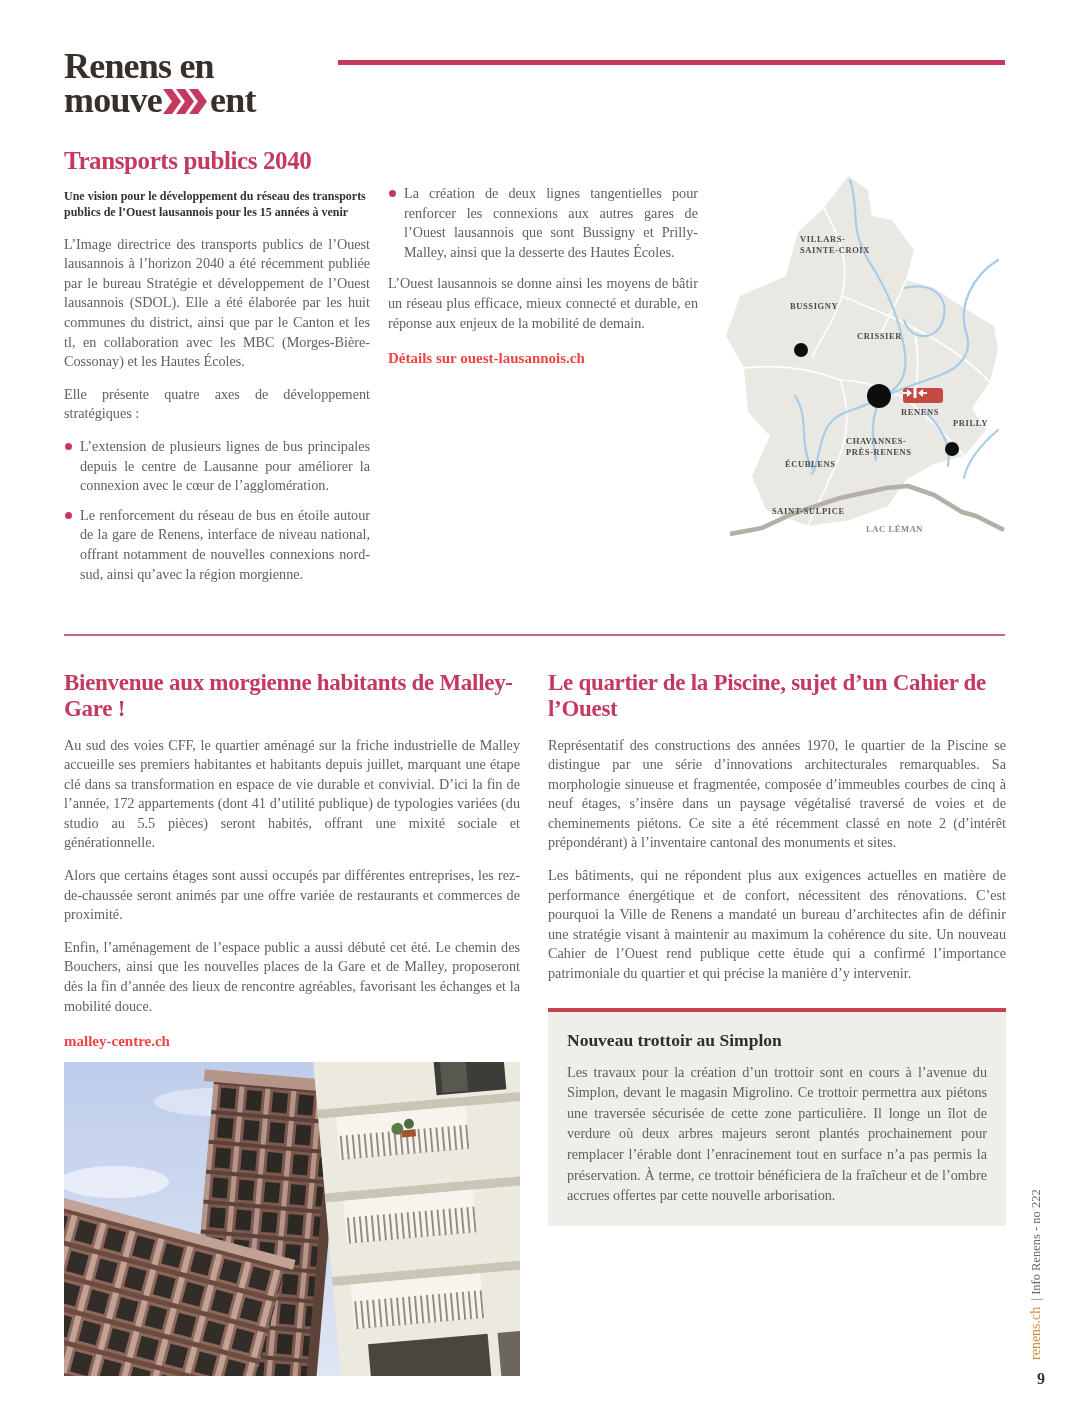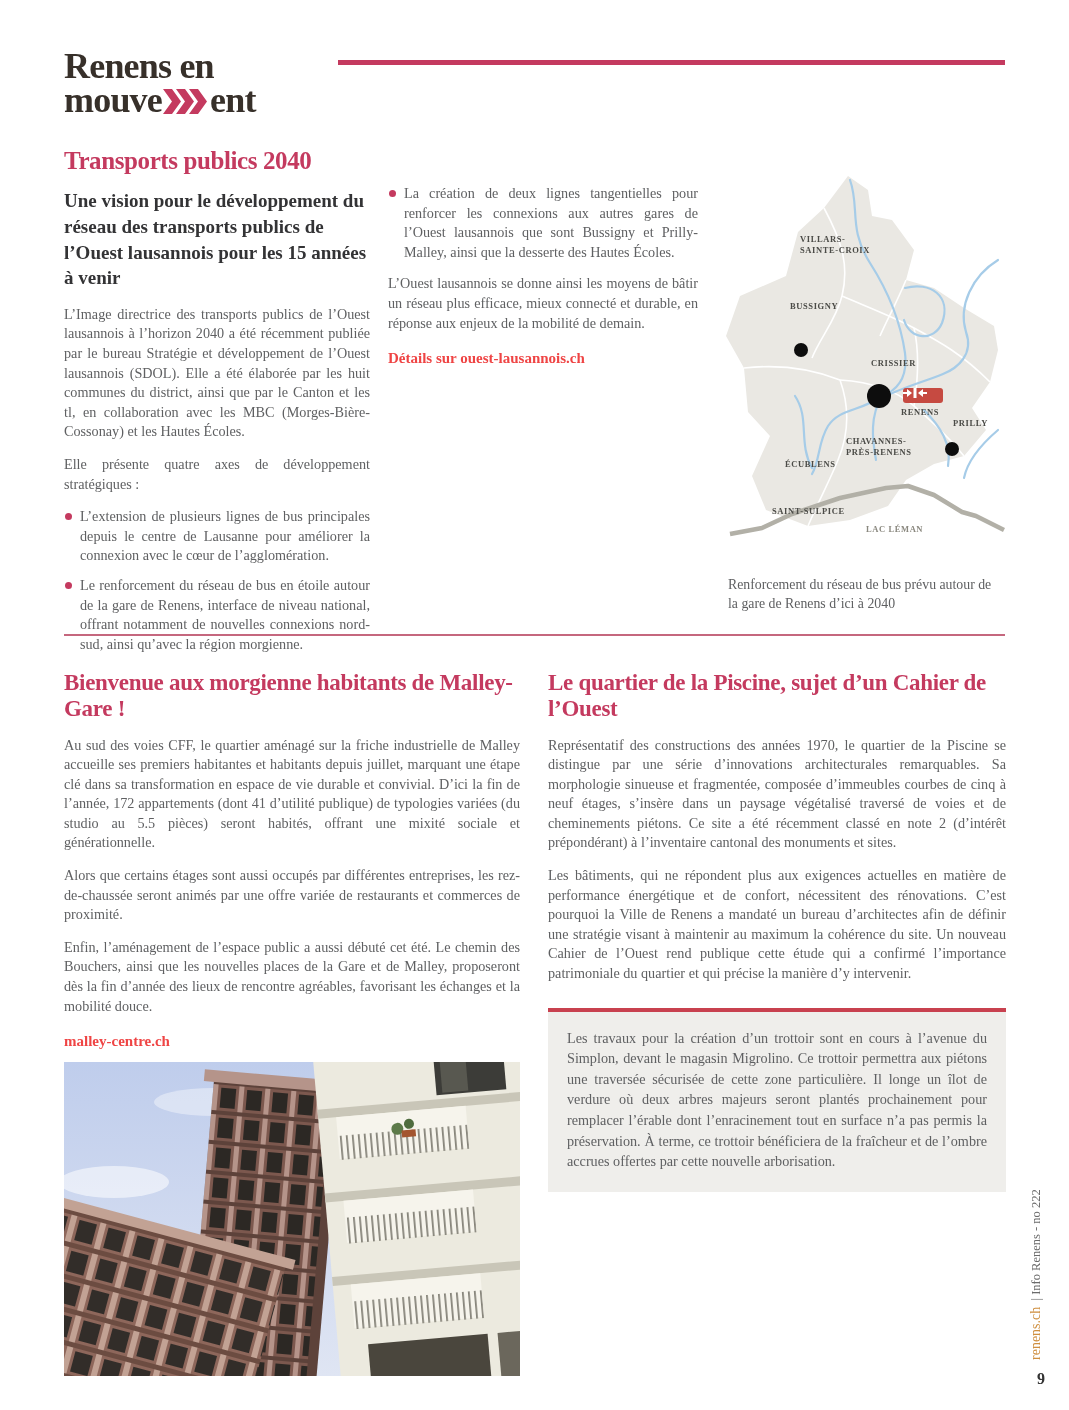--- a/index.html
+++ b/index.html
@@ -16,39 +16,39 @@
 
   
   p{margin:0 0 13px 0;text-align:justify;}
   .body-txt{font-size:14.2px;line-height:1.38;color:#5f6062;}
   .pink-link{color:#ef4444;font-weight:bold;font-size:15px;margin-top:4px;display:inline-block;
              text-decoration:none;cursor:pointer;}
 
   
   .col-a{position:absolute;left:64px;top:148px;width:306px;}
   .col-a h1{margin:0 0 14px 0;font-size:25px;line-height:1.05;color:#c43a5f;letter-spacing:-0.4px;}
-  .lede{font-weight:bold;color:#333335;font-size:19px;line-height:1.35;margin-bottom:14px;}
+  .lede{font-weight:bold;color:#333335;font-size:12px;line-height:1.35;margin-bottom:14px;}
 
   .col-b{position:absolute;left:388px;top:184px;width:310px;}
 
   ul.dots{list-style:none;margin:0 0 12px 0;padding:0;}
   ul.dots li{position:relative;padding-left:16px;margin-bottom:10px;font-size:14.2px;
              line-height:1.38;text-align:justify;}
   ul.dots li::before{content:"";position:absolute;left:1px;top:6px;width:7px;height:7px;
              border-radius:50%;background:#c43a5f;}
 
   
   .map-block{position:absolute;left:700px;top:168px;width:310px;}
   .map-canvas{position:relative;width:310px;height:392px;}
   .map-canvas svg{position:absolute;left:0;top:0;}
   .map-label{position:absolute;font-size:8.5px;font-weight:bold;letter-spacing:0.6px;
              color:#4b4b47;white-space:pre-line;line-height:1.25;}
   .ml0{left:100px;top:66px;}
   .ml1{left:90px;top:133px;}
-  .ml2{left:171px;top:163px;margin-top:27px;}
+  .ml2{left:157px;top:163px;}
   .ml3{left:201px;top:239px;}
   .ml4{left:253px;top:250px;}
   .ml5{left:146px;top:268px;}
   .ml6{left:85px;top:291px;}
   .ml7{left:72px;top:338px;}
   .ml8{left:166px;top:356px;color:#8a887f;}
   .cff-badge{position:absolute;left:203px;top:220px;width:40px;height:15px;background:#c64a41;
              border-radius:3px;display:flex;align-items:center;justify-content:center;}
   .map-caption{margin:16px 0 0 28px;width:265px;font-size:13.8px;line-height:1.35;
                color:#5f6062;text-align:left;}
@@ -169,21 +169,20 @@
       <div class="map-label ml1">BUSSIGNY</div>
       <div class="map-label ml2">CRISSIER</div>
       <div class="map-label ml3">RENENS</div>
       <div class="map-label ml4">PRILLY</div>
       <div class="map-label ml5">CHAVANNES-
 PRÈS-RENENS</div>
       <div class="map-label ml6">ÉCUBLENS</div>
       <div class="map-label ml7">SAINT-SULPICE</div>
       <div class="map-label ml8">LAC LÉMAN</div>
     </div>
-    <div class="map-caption">Renforcement du réseau de bus prévu autour de la gare de Renens d’ici à 2040</div>
   </div>
 
   <div class="mid-rule"></div>
 
   <div class="bot-left">
     <h2 class="sec">Bienvenue aux morgienne habitants de Malley-Gare !</h2>
     <p class="body-txt">Au sud des voies CFF, le quartier aménagé sur la friche industrielle de Malley accueille ses premiers habitantes et habitants depuis juillet, marquant une étape clé dans sa transformation en espace de vie durable et convivial. D’ici la fin de l’année, 172 appartements (dont 41 d’utilité publique) de typologies variées (du studio au 5.5 pièces) seront habités, offrant une mixité sociale et générationnelle.</p>
     <p class="body-txt">Alors que certains étages sont aussi occupés par différentes entreprises, les rez-de-chaussée seront animés par une offre variée de restaurants et commerces de proximité.</p>
     <p class="body-txt">Enfin, l’aménagement de l’espace public a aussi débuté cet été. Le chemin des Bouchers, ainsi que les nouvelles places de la Gare et de Malley, proposeront dès la fin d’année des lieux de rencontre agréables, favorisant les échanges et la mobilité douce.</p>
     <a class="pink-link">malley-centre.ch</a>
@@ -255,20 +254,21 @@
       </g>
     </svg>
   </div>
 
   <div class="bot-right">
     <h2 class="sec">Le quartier de la Piscine, sujet d’un Cahier de l’Ouest</h2>
     <p class="body-txt">Représentatif des constructions des années 1970, le quartier de la Piscine se distingue par une série d’innovations architecturales remarquables. Sa morphologie sinueuse et fragmentée, composée d’immeubles courbes de cinq à neuf étages, s’insère dans un paysage végétalisé traversé de voies et de cheminements piétons. Ce site a été récemment classé en note 2 (d’intérêt prépondérant) à l’inventaire cantonal des monuments et sites.</p>
     <p class="body-txt">Les bâtiments, qui ne répondent plus aux exigences actuelles en matière de performance énergétique et de confort, nécessitent des rénovations. C’est pourquoi la Ville de Renens a mandaté un bureau d’architectes afin de définir une stratégie visant à maintenir au maximum la cohérence du site. Un nouveau Cahier de l’Ouest rend publique cette étude qui a confirmé l’importance patrimoniale du quartier et qui précise la manière d’y intervenir.</p>
 
     <div class="gray-box">
+      <h4>Nouveau trottoir au Simplon</h4>
       <p>Les travaux pour la création d’un trottoir sont en cours à l’avenue du Simplon, devant le magasin Migrolino. Ce trottoir permettra aux piétons une traversée sécurisée de cette zone particulière. Il longe un îlot de verdure où deux arbres majeurs seront plantés prochainement pour remplacer l’érable dont l’enracinement tout en surface n’a pas permis la préservation. À terme, ce trottoir bénéficiera de la fraîcheur et de l’ombre accrues offertes par cette nouvelle arborisation.</p>
     </div>
   </div>
 
   <div class="edge-vertical">
     <span class="site">renens.ch</span>
     <span class="issue">&nbsp;<span>| Info Renens - no 222</span></span>
   </div>
   <div class="page-num">9</div>
 

